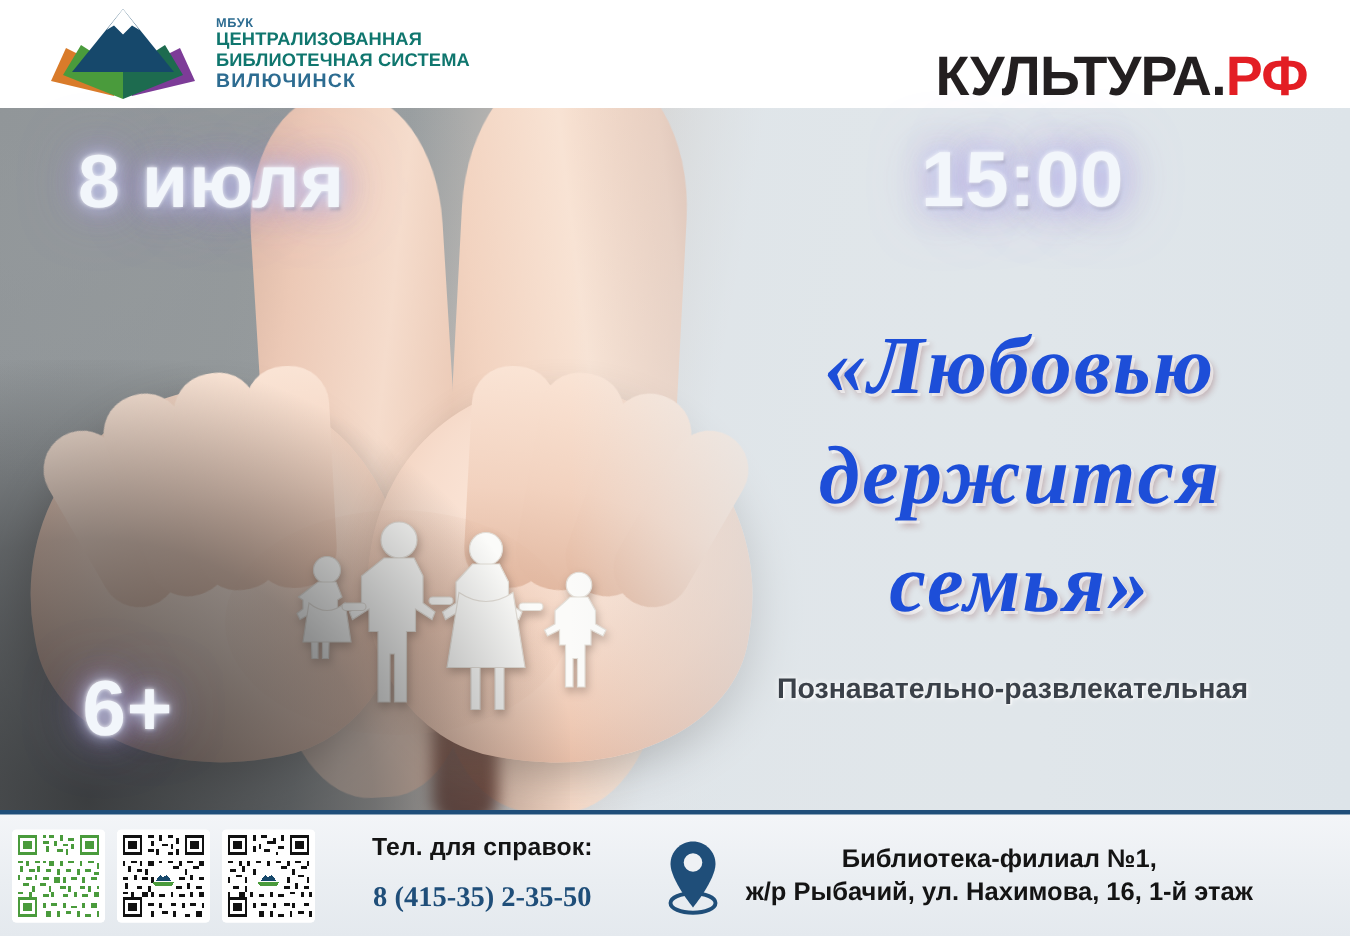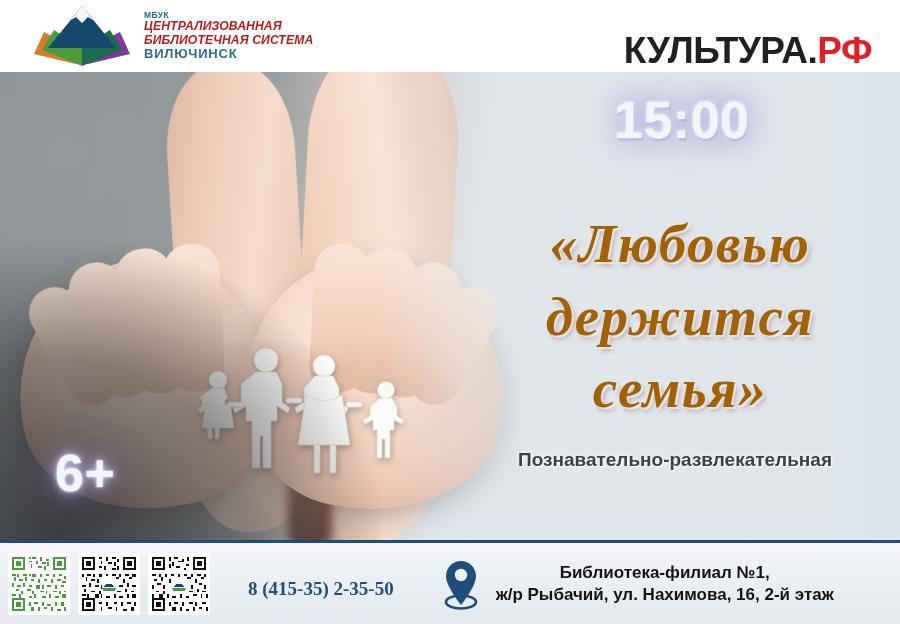--- a/index.html
+++ b/index.html
@@ -49,23 +49,22 @@
   .logo-line-small {
     font-size: 8.5px;
     font-weight: 700;
     letter-spacing: .4px;
     color: #2d6c91;
   }
   .logo-line-big {
     font-size: 12.2px;
     font-weight: 800;
     letter-spacing: .1px;
-    color: #b91c1c;
+    color: #0f766e;
     white-space: nowrap;
-    font-style: italic;
   }
   .logo-line-city {
     font-size: 13px;
     font-weight: 700;
     letter-spacing: .8px;
     color: #2d6c91;
   }
 
   .kultura {
     position: absolute;
@@ -198,21 +197,21 @@
   }
   .date-text { left: 52px; top: 92px; font-size: 50px; }
   .time-text { left: 614px; top: 90px; font-size: 52px; }
   .age-text  { left: 55px; top: 443px; font-size: 52px; }
 
   .title-block {
     position: absolute;
     left: 470px; top: 208px;
     width: 420px;
     text-align: center;
-    color: #a16207;
+    color: #1d4ed8;
     font-family: "Liberation Serif", serif;
     font-style: italic;
     font-weight: 700;
     font-size: 55px;
     line-height: 1.32;
     letter-spacing: 1.5px;
     text-shadow: 2px 2px 0 rgba(255,255,255,.55), 3px 4px 4px rgba(120,40,40,.28);
   }
   .title-line { display: block; white-space: nowrap; }
 
@@ -368,20 +367,21 @@
         <rect x="38" y="62" width="16" height="5" rx="2.5"></rect>
         <rect x="96" y="58" width="16" height="5" rx="2.5"></rect>
         <rect x="156" y="62" width="16" height="5" rx="2.5"></rect>
       </g>
     </svg>
 
     <div class="photo-right-wash"></div>
     <div class="photo-vignette-bl"></div>
   </div>
 
+  <div class="glow-text date-text">8 июля</div>
   <div class="glow-text time-text">15:00</div>
   <div class="glow-text age-text">6+</div>
 
   <div class="title-block">
     <span class="title-line">«Любовью</span>
     <span class="title-line">держится</span>
     <span class="title-line">семья»</span>
   </div>
 
   <div class="subtitle">
@@ -622,28 +622,29 @@
         </g>
         <g>
           <path d="M16.5 14.5 L19.4 18.3 H13.6 Z" fill="#16486b"></path>
           <path d="M16.5 14.5 L17.6 16 L16.5 17 L15.4 16 Z" fill="#ffffff"></path>
           <path d="M12.6 18.6 h7.8 l-1 1.6 h-5.8 z" fill="#4a9b3c"></path>
         </g>
       </svg>
     </div>
 
     <div class="phone-block">
+      <div class="phone-label">Тел. для справок:</div>
       <div class="phone-number">8 (415-35) 2-35-50</div>
     </div>
 
     <svg class="pin-icon" viewBox="0 0 42 54">
       <ellipse cx="21" cy="45" rx="15" ry="6.5" fill="none" stroke="#1f4e79" stroke-width="2.6"></ellipse>
       <path d="M21 4 C12.7 4 6 10.7 6 19 C6 29.5 21 48 21 48 C21 48 36 29.5 36 19 C36 10.7 29.3 4 21 4 Z" fill="#1f4e79"></path>
       <circle cx="21" cy="18" r="6.2" fill="#eef1f4"></circle>
     </svg>
 
     <div class="address-block">
       <span class="address-line">Библиотека-филиал №1,</span>
-      <span class="address-line">ж/р Рыбачий, ул. Нахимова, 16, 2-й этаж</span>
+      <span class="address-line">ж/р Рыбачий, ул. Нахимова, 16, 1-й этаж</span>
     </div>
   </div>
 
 </div>
 
 </body></html>

